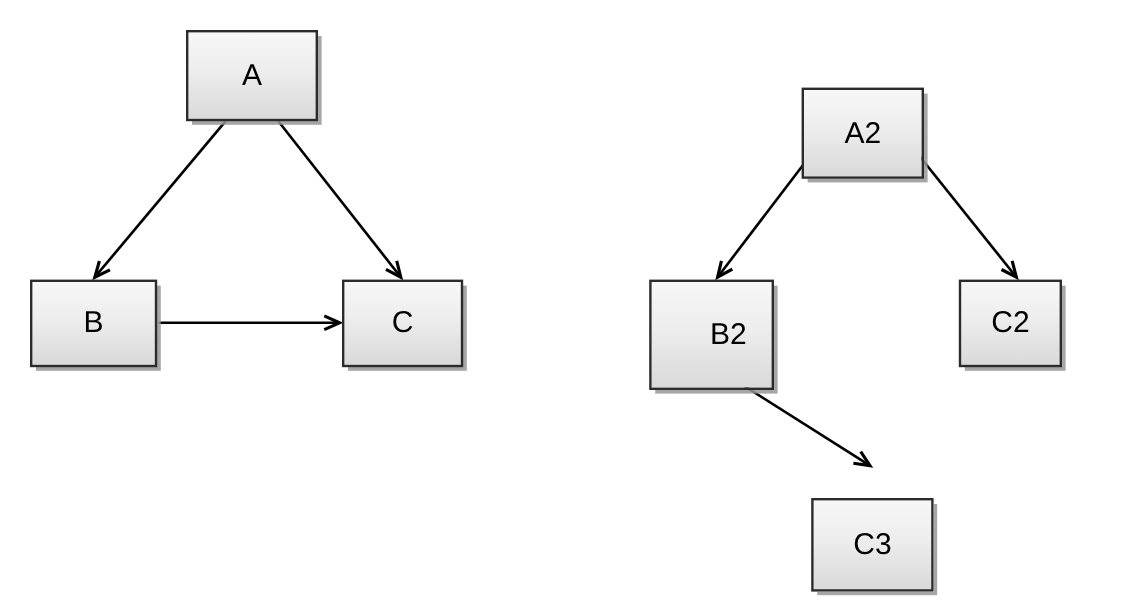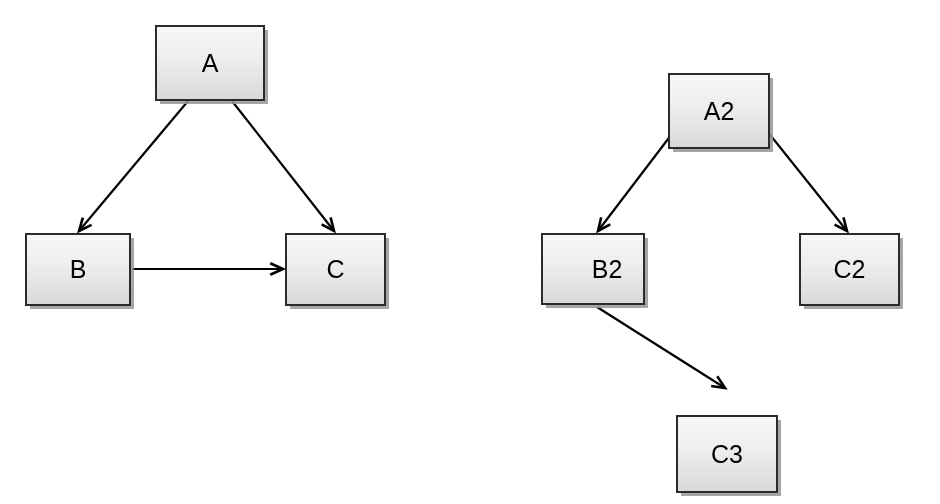--- a/index.html
+++ b/index.html
@@ -82,24 +82,24 @@
       </div>
       <div class="node" style="left: 25px; top: 233px; width: 106px; height: 73px;">
         <span class="node-label">B</span>
       </div>
       <div class="node" style="left: 285px; top: 233px; width: 101px; height: 73px;">
         <span class="node-label">C</span>
       </div>
       <div class="node" style="left: 668px; top: 25px; width: 102px; height: 76px; margin-top: 48px;">
         <span class="node-label">A2</span>
       </div>
-      <div class="node" style="left: 541px; top: 233px; width: 104px; height: 72px; padding-left: 28px;">
+      <div class="node" style="left: 541px; top: 233px; width: 104px; height: 92px; padding-left: 28px;">
         <span class="node-label">B2</span>
       </div>
-      <div class="node" style="left: 799px; top: 233px; width: 101px; height: 73px;">
+      <div class="node" style="left: 799px; top: 233px; width: 86px; height: 73px;">
         <span class="node-label">C2</span>
       </div>
       <div class="node" style="left: 676px; top: 390px; width: 102px; height: 78px; margin-top: 25px;">
         <span class="node-label">C3</span>
       </div>
     </div>
 
 </div>
 
 </body></html>

